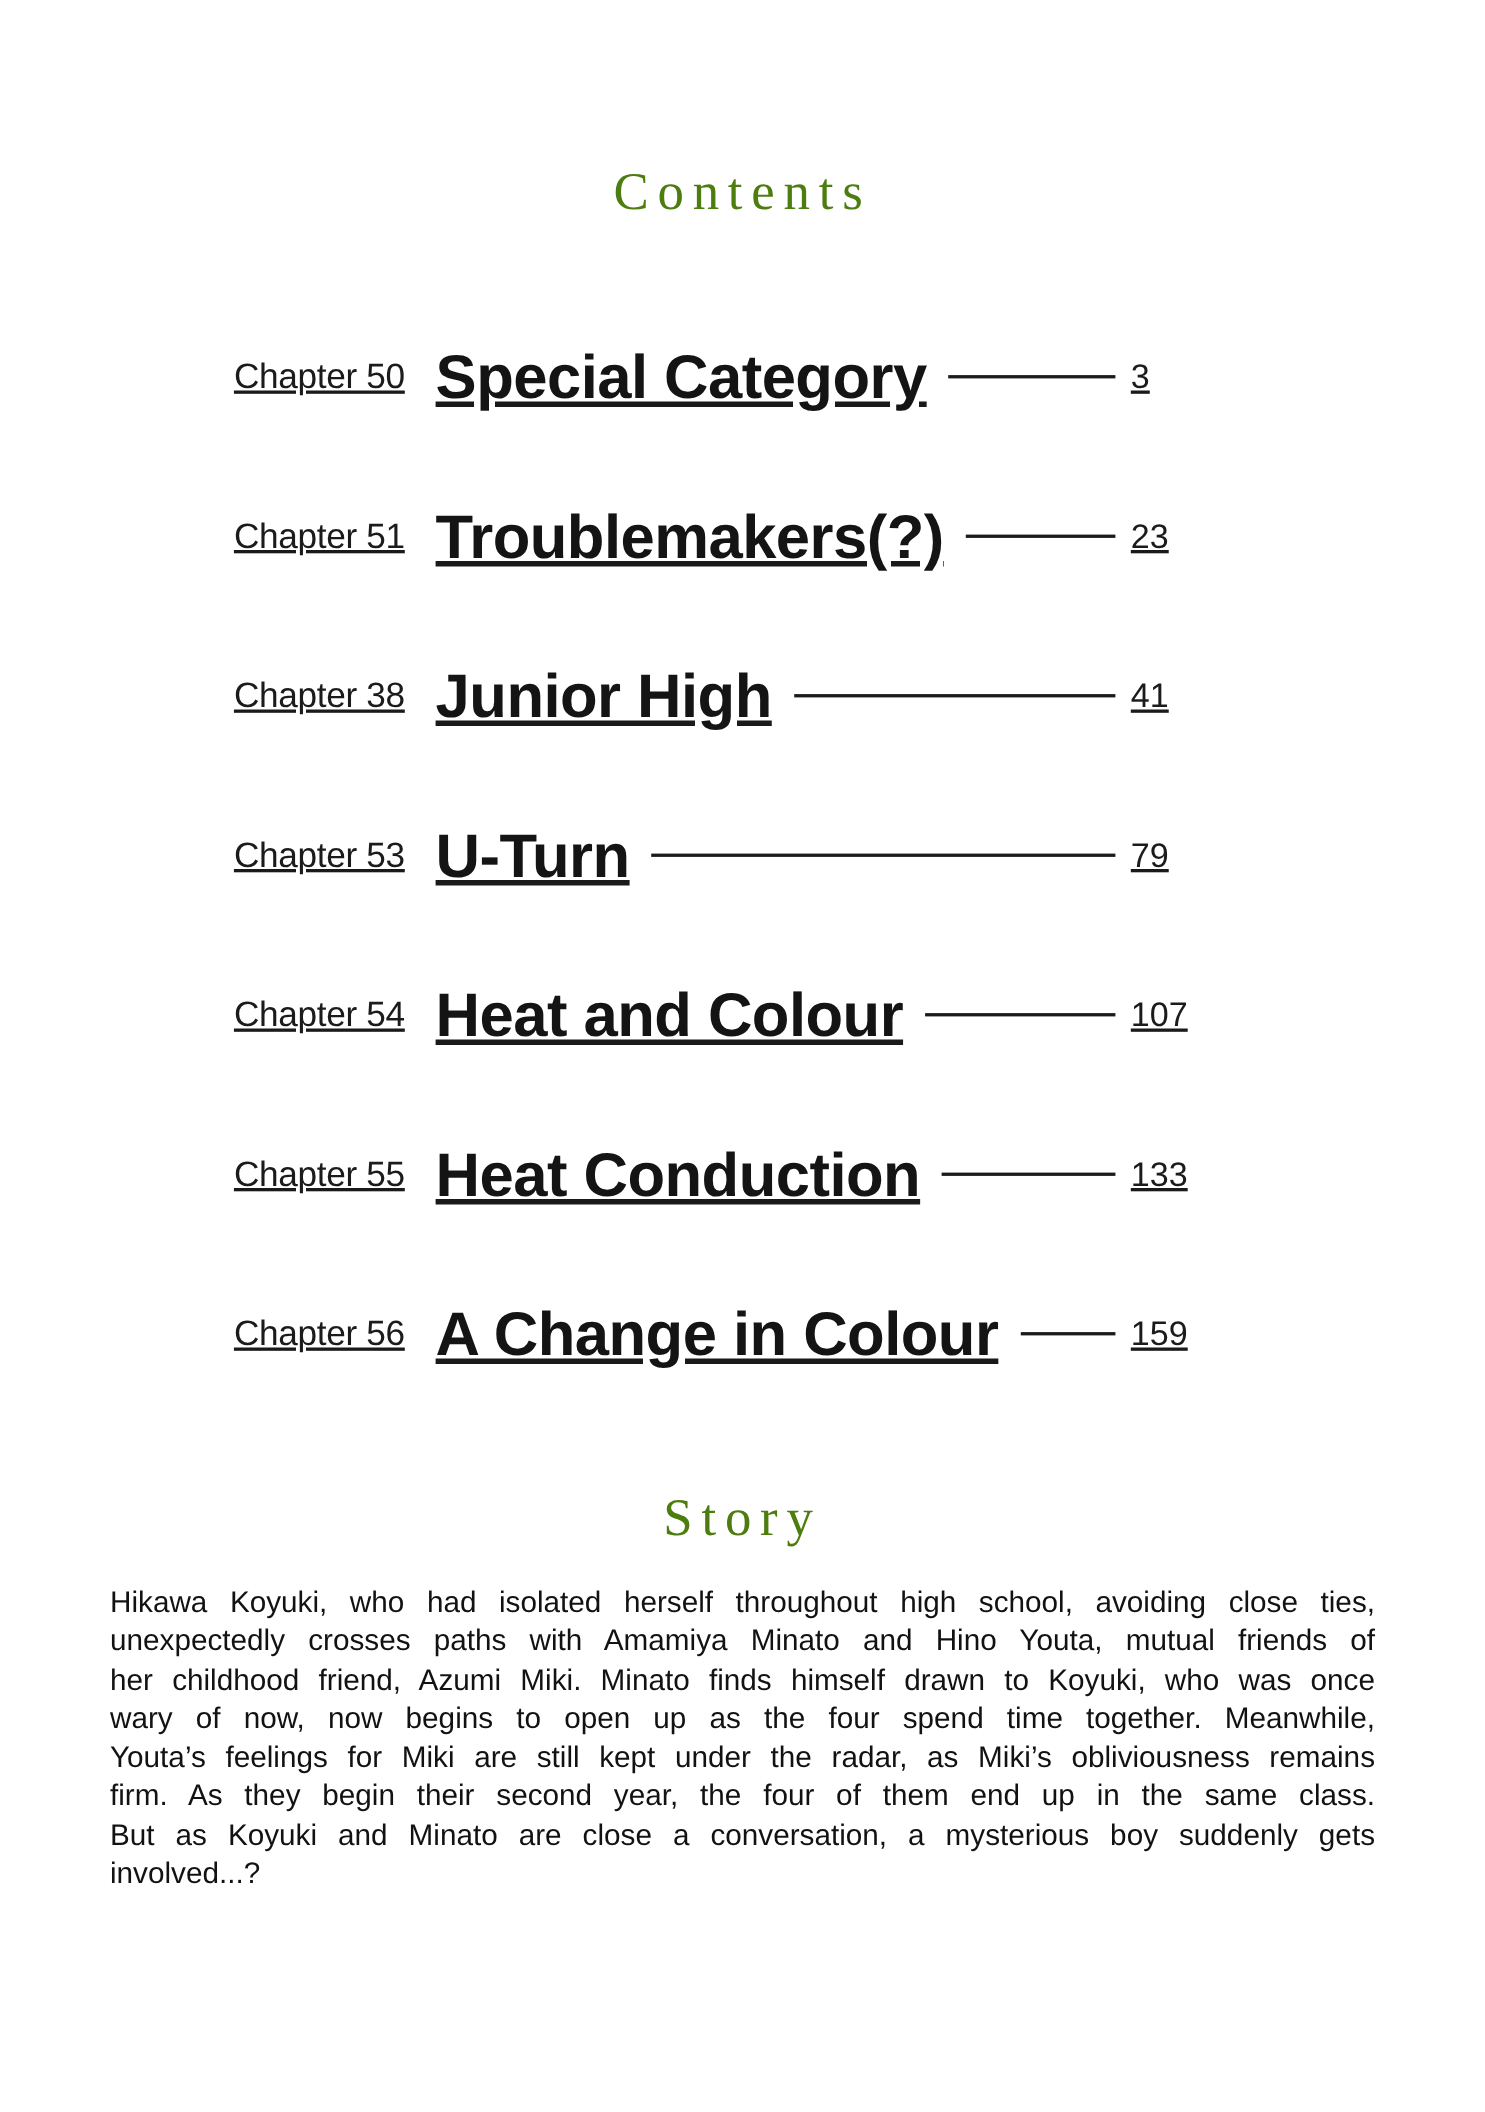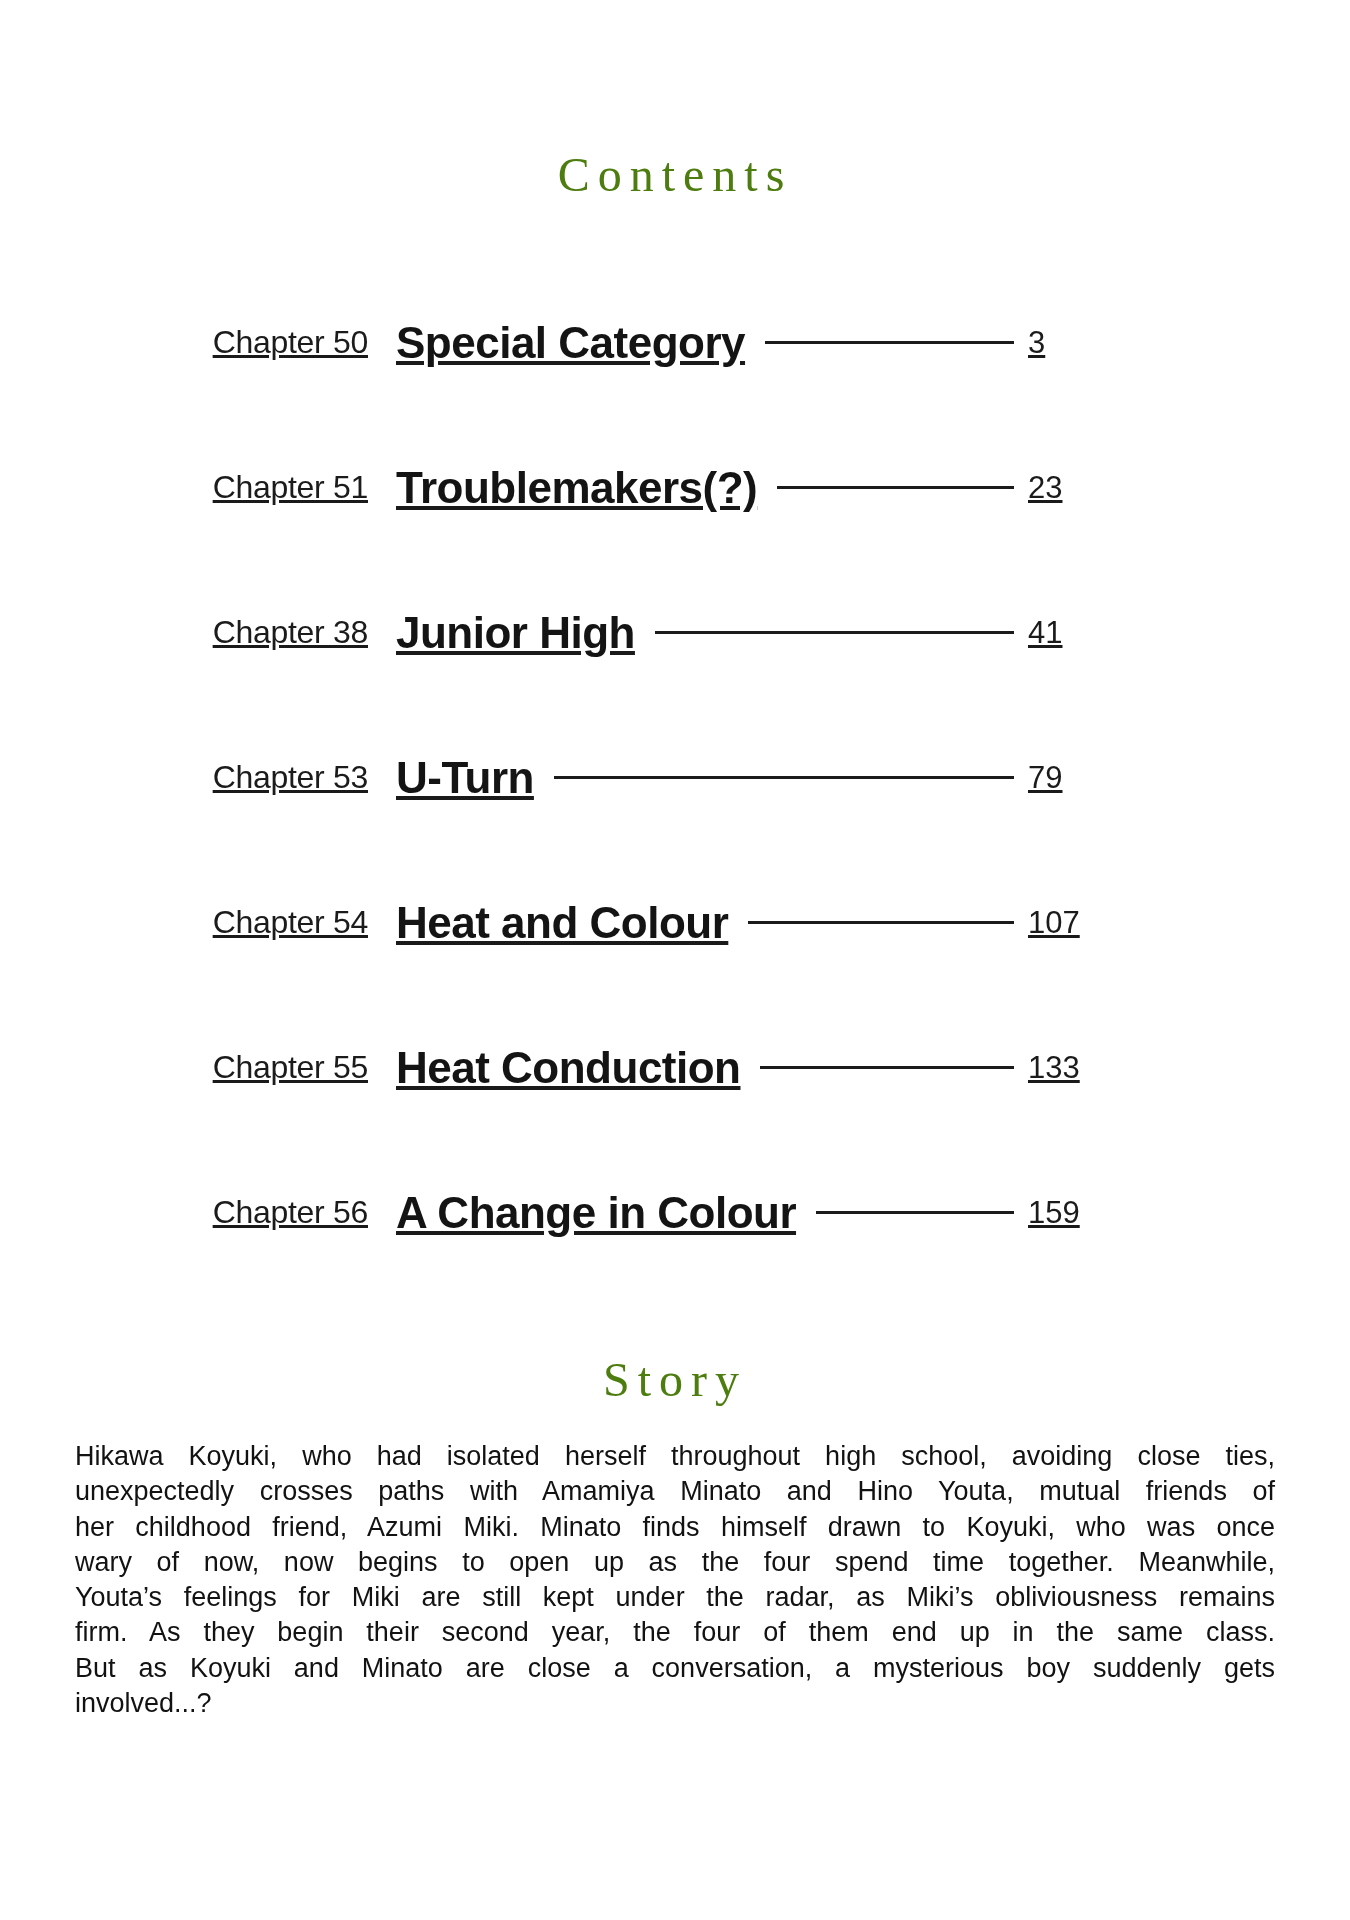--- a/index.html
+++ b/index.html
@@ -37,21 +37,21 @@
   .chap-label {
     width: 162px;
     text-align: right;
     font-size: 32px;
     letter-spacing: -0.3px;
     white-space: nowrap;
     color: #1b1b1b;
   }
   .chap-title {
     margin-left: 28px;
-    font-size: 44px;
+    font-size: 56px;
     font-weight: 700;
     letter-spacing: -0.5px;
     white-space: nowrap;
     color: #141414;
   }
   .leader {
     flex: 1;
     height: 3px;
     background: #1b1b1b;
     margin: 0 14px 0 20px;
@@ -59,21 +59,21 @@
   }
   .page-num {
     min-width: 58px;
     font-size: 31px;
     color: #1b1b1b;
     white-space: nowrap;
   }
 
   .story-text {
     margin-top: 30px;
-    padding: 0 75px;
+    padding: 0 100px;
     font-size: 27px;
     line-height: 35.3px;
     color: #121212;
   }
   .story-line {
     text-align: justify;
     text-align-last: justify;
     white-space: normal;
   }
   .story-line.last {

